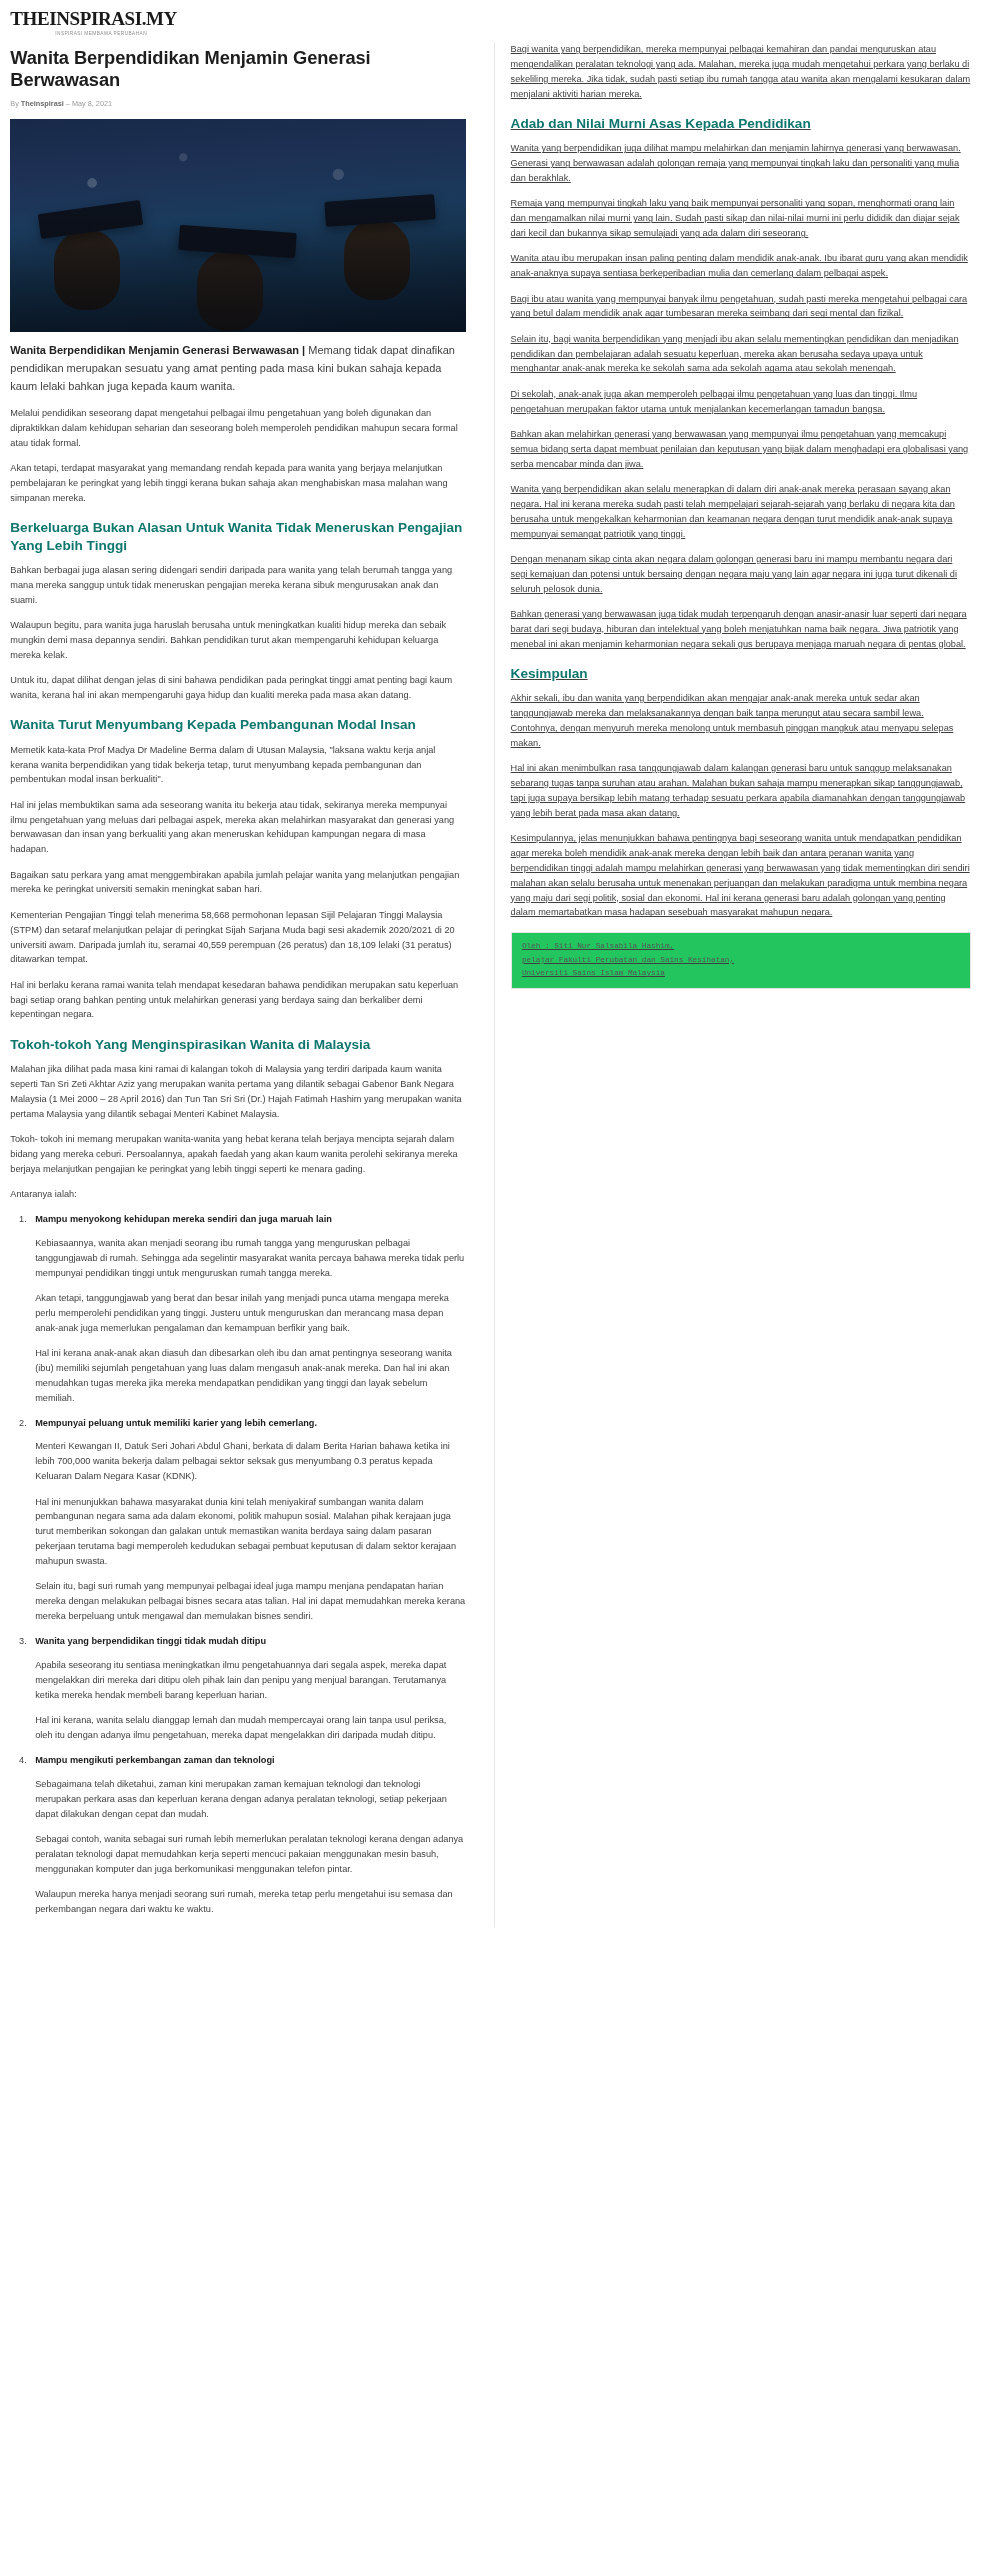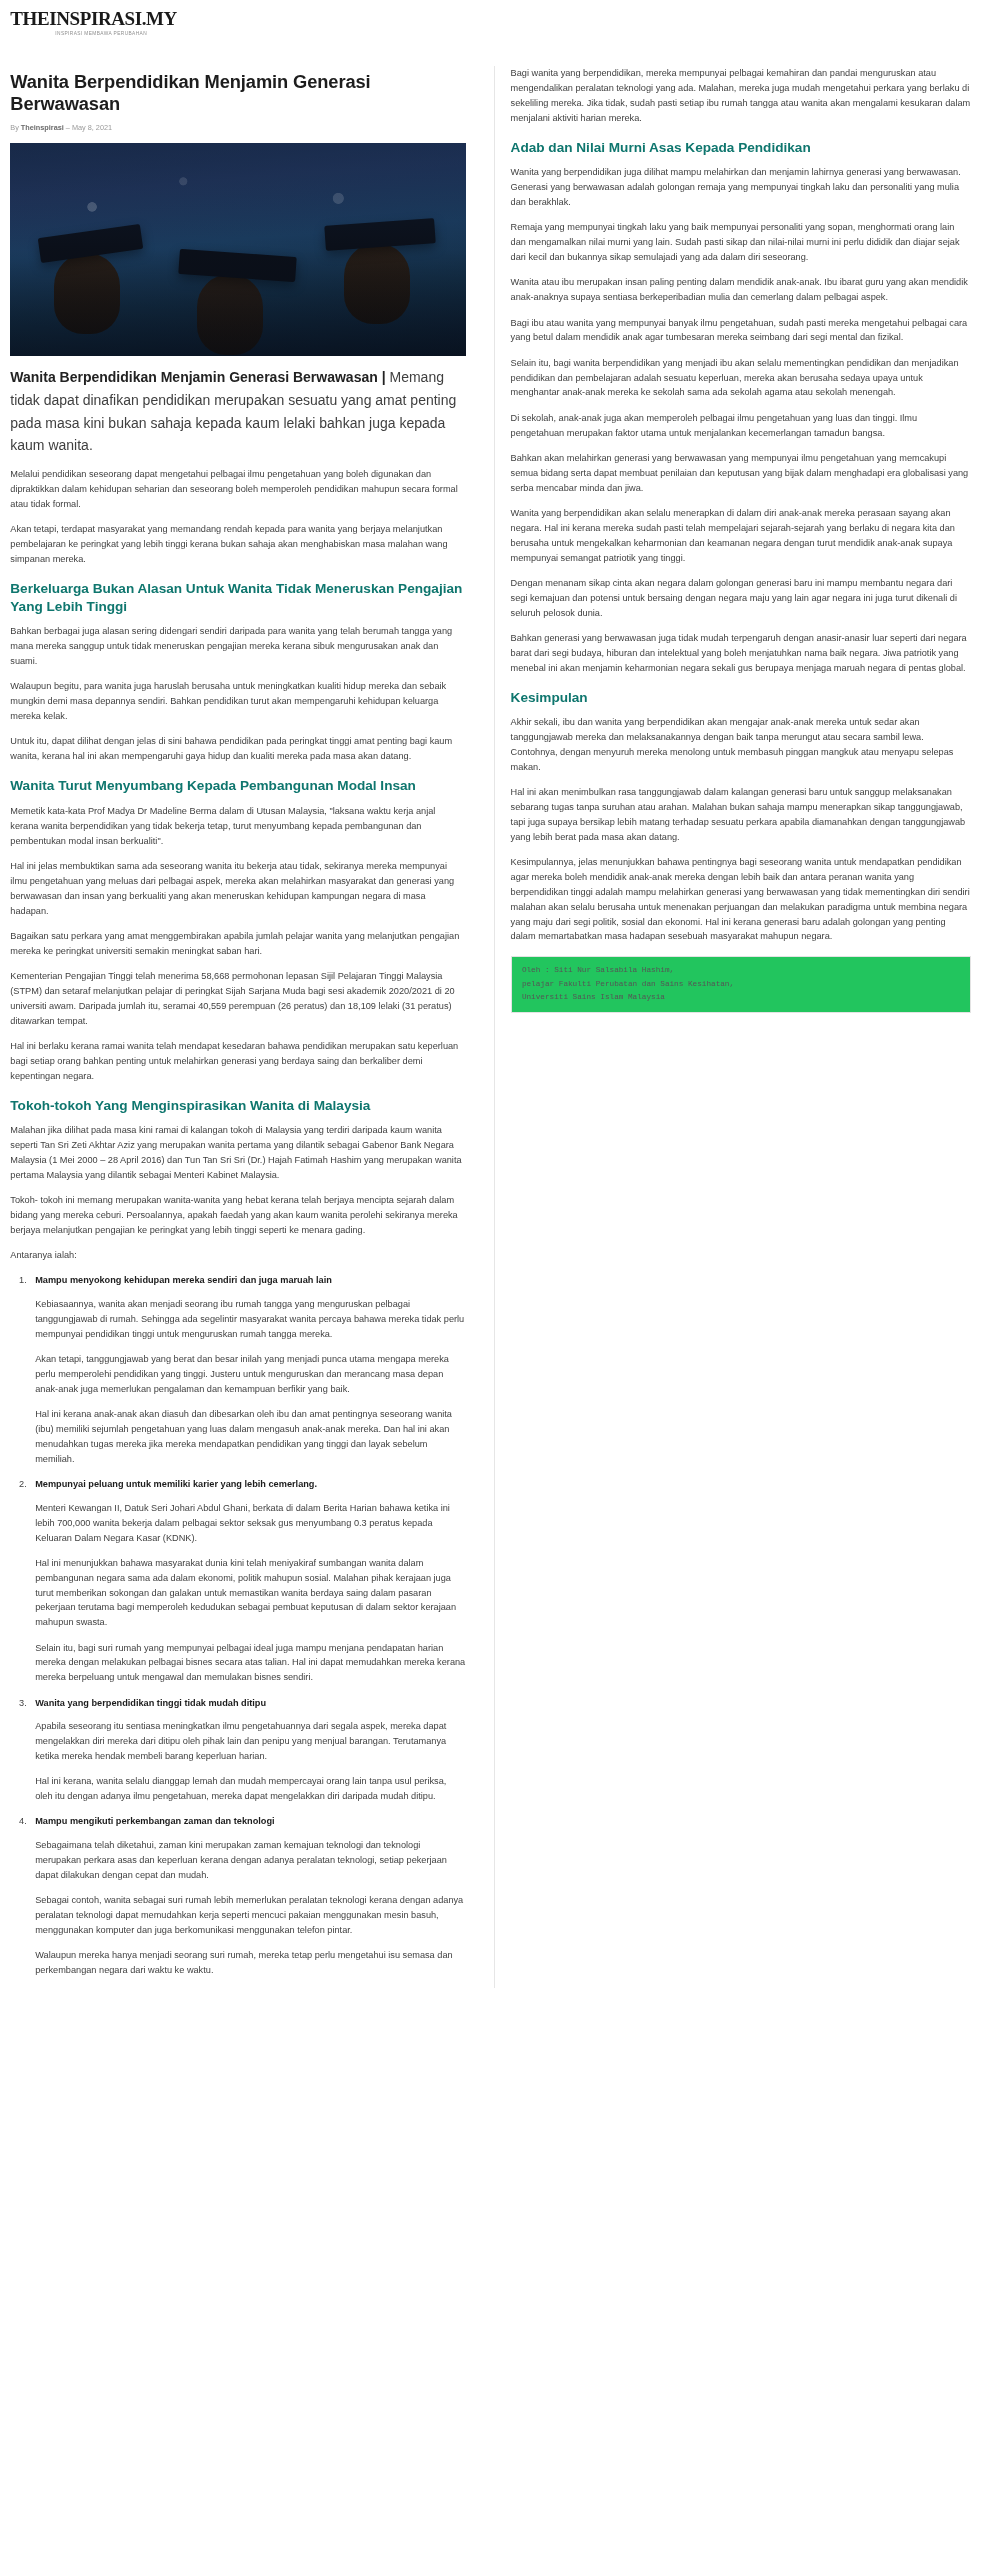--- a/index.html
+++ b/index.html
@@ -33,29 +33,29 @@
     font-size: 4.8px;
     color: #8e8e8e;
     letter-spacing: 0.4px;
     margin-top: 2.2px;
     margin-left: 45px;
   }
   .columns {
     display: flex;
     gap: 12px;
     padding: 4.4px 0 0 0;
-    margin-top: 24px;
   }
   .col {
     width: 494px;
     padding: 0 16px 0 10.3px;
   }
   .col-right {
     padding: 0 4px 0 16px;
     border-left: 0.7px solid #e6e6e6;
+    text-decoration: underline;
   }
   h1.headline {
     font-family: "Liberation Sans", sans-serif;
     font-size: 18.3px;
     line-height: 1.22;
     font-weight: bold;
     color: #1d1d1d;
     margin: 4.4px 0 7.3px 0;
     letter-spacing: -0.1px;
   }
@@ -95,21 +95,21 @@
     background: linear-gradient(180deg, #2b2018, #1a130d);
   }
   .hero .head.h1 { left: 44px; top: 110px; }
   .hero .head.h2 { left: 187px; top: 131px; }
   .hero .head.h3 { left: 334px; top: 100px; }
   .hero .blur {
     position: absolute; inset: 0;
     background: linear-gradient(180deg, rgba(20,40,70,0.45) 0%, rgba(10,20,35,0.1) 50%, rgba(5,10,20,0.55) 100%);
   }
   .lead {
-    font-size: 14px;
+    font-size: 11px;
     margin: 0 0 10.3px 0;
   }
   .lead b { color: #222; }
   p { margin: 0 0 10.3px 0; }
   h2.sect {
     font-family: "Liberation Sans", sans-serif;
     font-size: 13.6px;
     font-weight: bold;
     color: #0f766e;
     margin: 13.2px 0 8.8px 0;

